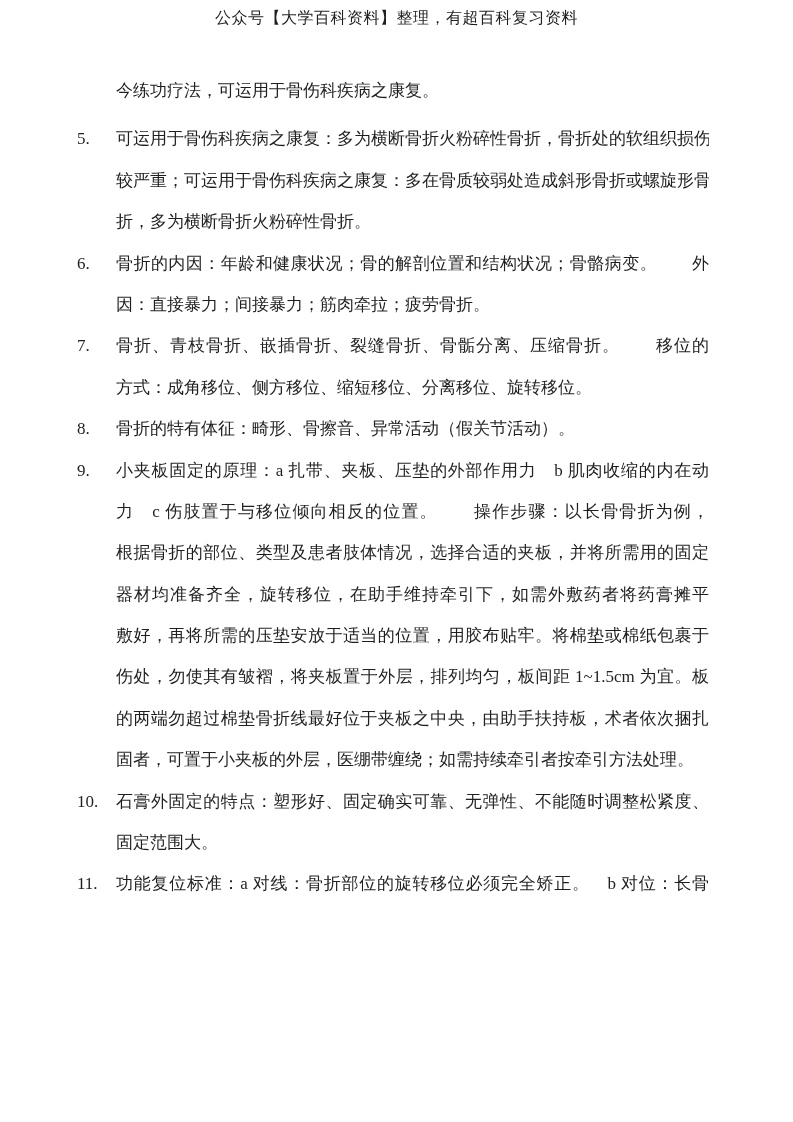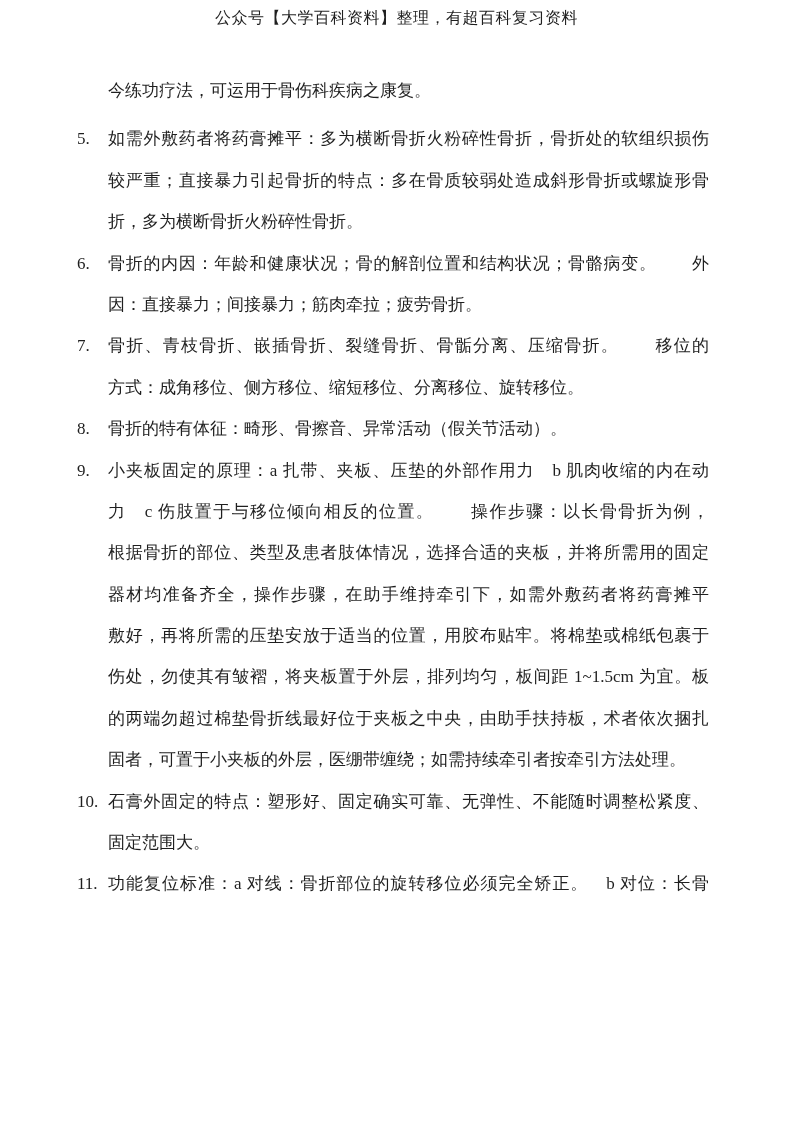--- a/index.html
+++ b/index.html
@@ -29,20 +29,21 @@
     width: 601px;
     font-size: 17px;
   }
   .line {
     height: 41.4px;
     line-height: 41.4px;
     text-align: justify;
     text-align-last: justify;
     overflow: hidden;
     white-space: nowrap;
+    margin-left: 8px;
   }
   .line.last {
     text-align: left;
     text-align-last: left;
   }
   .list { margin-top: 7px; }
   .item { position: relative; }
   .num {
     position: absolute;
     left: -31px;
@@ -60,22 +61,22 @@
   <div class="header">公众号【大学百科资料】整理，有超百科复习资料</div>
 
   <div class="content">
 
     <div class="line last">今练功疗法，可运用于骨伤科疾病之康复。</div>
 
     <div class="list">
 
       <div class="item">
         <span class="num">5.</span>
-        <div class="line">如需外敷药者将药膏摊平：多为横断骨折火粉碎性骨折，骨折处的软组织损伤</div>
-        <div class="line">较严重；直接暴力引起骨折的特点：多在骨质较弱处造成斜形骨折或螺旋形骨</div>
+        <div class="line">可运用于骨伤科疾病之康复：多为横断骨折火粉碎性骨折，骨折处的软组织损伤</div>
+        <div class="line">较严重；可运用于骨伤科疾病之康复：多在骨质较弱处造成斜形骨折或螺旋形骨</div>
         <div class="line last">折，多为横断骨折火粉碎性骨折。</div>
       </div>
 
       <div class="item">
         <span class="num">6.</span>
         <div class="line">骨折的内因：年龄和健康状况；骨的解剖位置和结构状况；骨骼病变。　　外</div>
         <div class="line last">因：直接暴力；间接暴力；筋肉牵拉；疲劳骨折。</div>
       </div>
 
       <div class="item">
@@ -87,21 +88,21 @@
       <div class="item">
         <span class="num">8.</span>
         <div class="line last">骨折的特有体征：畸形、骨擦音、异常活动（假关节活动）。</div>
       </div>
 
       <div class="item">
         <span class="num">9.</span>
         <div class="line">小夹板固定的原理：a 扎带、夹板、压垫的外部作用力　b 肌肉收缩的内在动</div>
         <div class="line">力　c 伤肢置于与移位倾向相反的位置。　　操作步骤：以长骨骨折为例，</div>
         <div class="line">根据骨折的部位、类型及患者肢体情况，选择合适的夹板，并将所需用的固定</div>
-        <div class="line">器材均准备齐全，操作步骤，在助手维持牵引下，如需外敷药者将药膏摊平</div>
+        <div class="line">器材均准备齐全，旋转移位，在助手维持牵引下，如需外敷药者将药膏摊平</div>
         <div class="line">敷好，再将所需的压垫安放于适当的位置，用胶布贴牢。将棉垫或棉纸包裹于</div>
         <div class="line">伤处，勿使其有皱褶，将夹板置于外层，排列均匀，板间距 1~1.5cm 为宜。板</div>
         <div class="line">的两端勿超过棉垫骨折线最好位于夹板之中央，由助手扶持板，术者依次捆扎</div>
         <div class="line last">固者，可置于小夹板的外层，医绷带缠绕；如需持续牵引者按牵引方法处理。</div>
       </div>
 
       <div class="item">
         <span class="num">10.</span>
         <div class="line">石膏外固定的特点：塑形好、固定确实可靠、无弹性、不能随时调整松紧度、</div>
         <div class="line last">固定范围大。</div>

